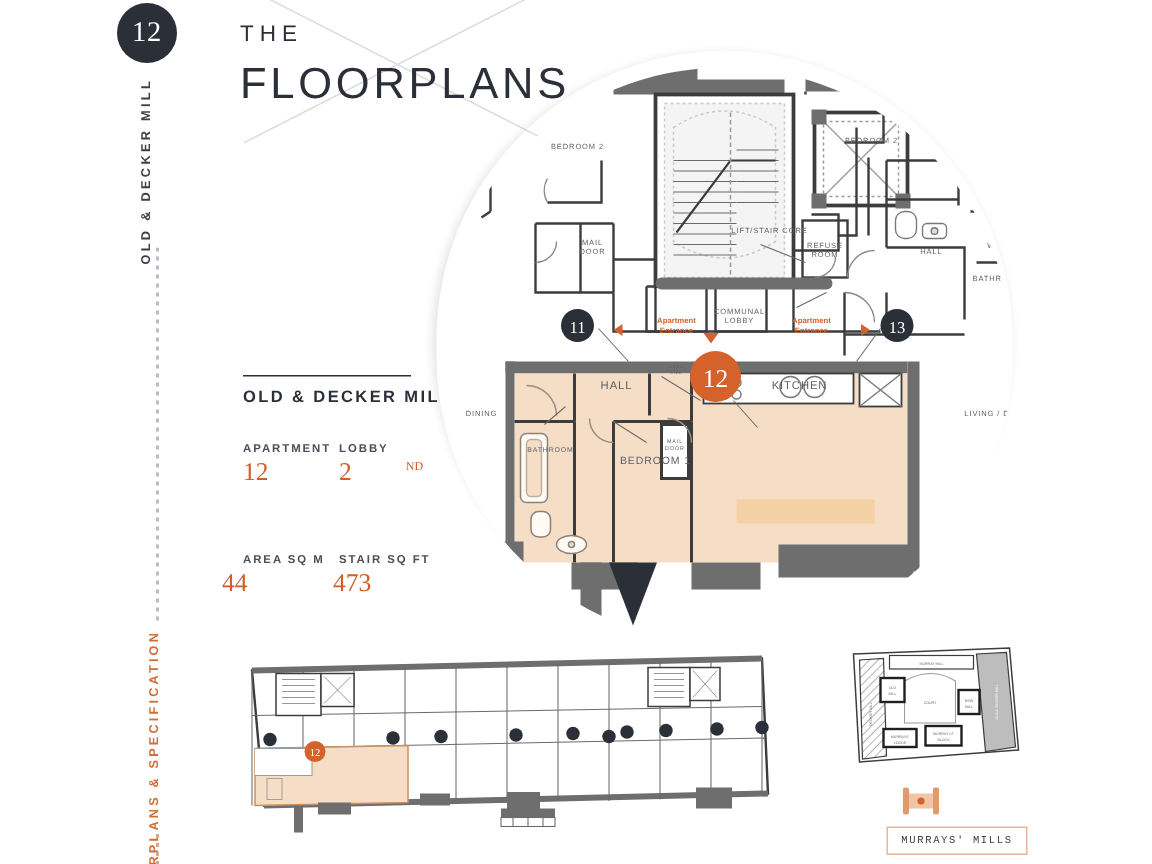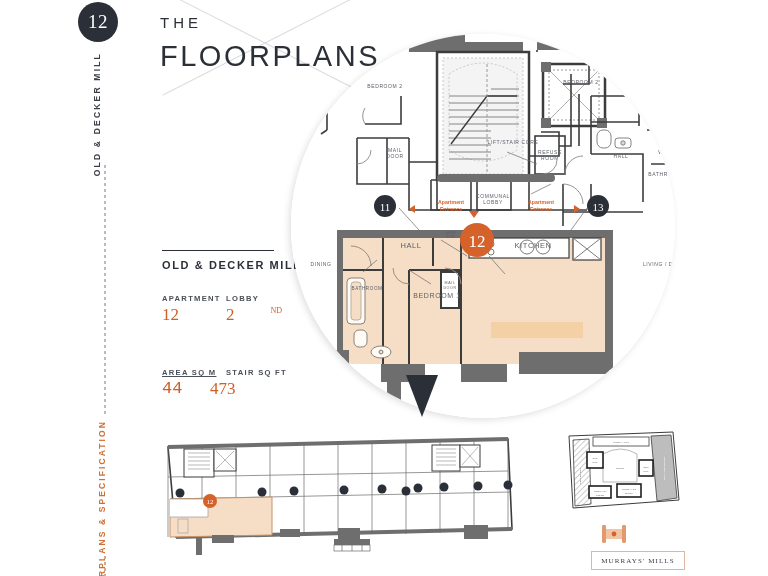--- a/index.html
+++ b/index.html
@@ -55,39 +55,39 @@
   
   .rule{position:absolute;left:162px;top:250px;width:112px;height:1px;background:#2b2f38;}
   .dev-name{position:absolute;left:162px;top:259px;font-size:11px;letter-spacing:1.6px;font-weight:bold;color:#2b2f38;}
 
   .infoblk{position:absolute;font-size:7.6px;letter-spacing:1.3px;color:#4a4f58;font-weight:bold;}
   .infoval{position:absolute;font-family:"Liberation Serif",serif;font-size:17px;color:#cf5f27;}
   .infoval sup{font-size:8px;vertical-align:super;letter-spacing:0;margin-left:36px;}
 
   
   .circle-clip{
-    position:absolute;left:291px;top:34px;width:384px;height:384px;
+    position:absolute;left:291px;top:45px;width:384px;height:384px;
     border-radius:50%;overflow:hidden;background:#fff;
     box-shadow:0 0 0 0 rgba(0,0,0,0);
   }
   .circle-shadow{
     position:absolute;left:291px;top:34px;width:384px;height:384px;border-radius:50%;
     box-shadow:-2px 2px 7px rgba(0,0,0,.13);pointer-events:none;
   }
   .fp{position:absolute;left:0;top:0;width:384px;height:384px;}
 
   
   .keyplan{position:absolute;left:156px;top:425px;width:362px;height:130px;}
   
   .siteplan{position:absolute;left:563px;top:428px;width:120px;height:92px;}
   .bobbin{position:absolute;left:601px;top:524px;width:26px;height:20px;}
   .mm-logo{
     position:absolute;left:591px;top:551px;width:92px;height:17px;
     border:1px solid #e0b79c;display:flex;align-items:center;justify-content:center;
-    font-family:Liberation Serif, serif;font-size:7px;letter-spacing:1.1px;color:#3a3f48;
+    font-family:Liberation Mono, monospace;font-size:7px;letter-spacing:1.1px;color:#3a3f48;
   }
   .lbl{font-family:"Liberation Sans",sans-serif;fill:#5a5f68;}
 </style>
 </head>
 <body>
 
 <div class="page">
 
   <div class="sidebar">
     <div class="apt-badge">12</div>
@@ -110,25 +110,25 @@
   <div class="dev-name">OLD &amp; DECKER MILL</div>
 
   <div class="infoblk" style="left:162px;top:294px;">APARTMENT</div>
   <div class="infoval" style="left:162px;top:305px;">12</div>
 
   <div class="infoblk" style="left:226px;top:294px;">LOBBY</div>
   <div class="infoval" style="left:226px;top:305px;">
     <span>2</span><sup>ND</sup>
   </div>
 
-  <div class="infoblk" style="left:162px;top:368px;text-decoration:underline;">AREA SQ M</div>
-  <div class="infoval" style="left:162px;top:379px;font-family:Liberation Mono, monospace;">44</div>
+  <div class="infoblk" style="left:162px;top:368px;">AREA SQ M</div>
+  <div class="infoval" style="left:148px;top:379px;">44</div>
 
   <div class="infoblk" style="left:226px;top:368px;">STAIR SQ FT</div>
-  <div class="infoval" style="left:210px;top:379px;">473</div>
+  <div class="infoval" style="left:222px;top:379px;">473</div>
 
   <div class="circle-shadow"></div>
   <div class="circle-clip">
     <svg class="fp" viewBox="0 0 384 384">
       <defs>
         <pattern id="hatch" width="4" height="4" patternTransform="rotate(45)" patternUnits="userSpaceOnUse">
           <line x1="0" y1="0" x2="0" y2="4" stroke="#9a9a9a" stroke-width="1"></line>
         </pattern>
       </defs>
       <rect x="0" y="0" width="384" height="384" fill="#ffffff"></rect>

